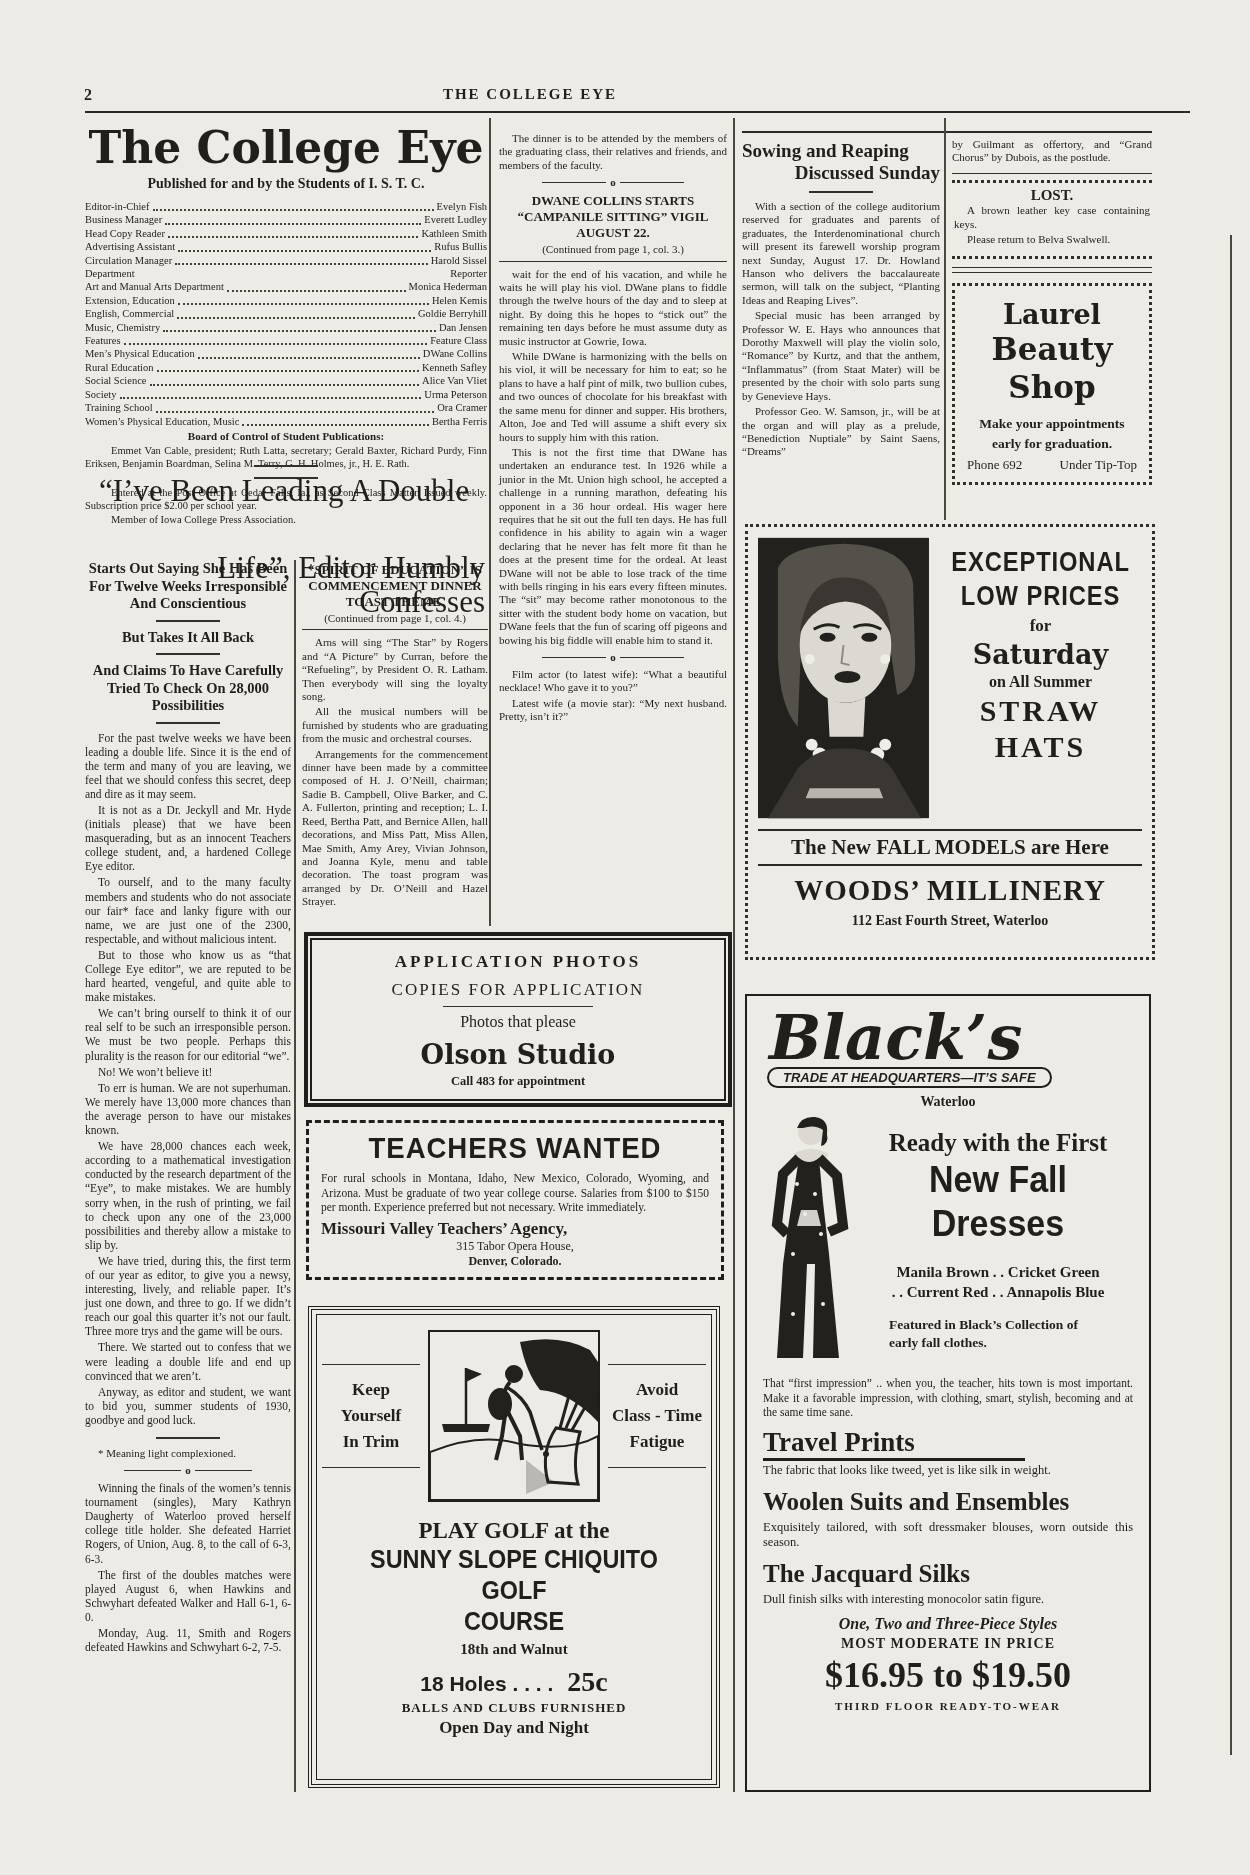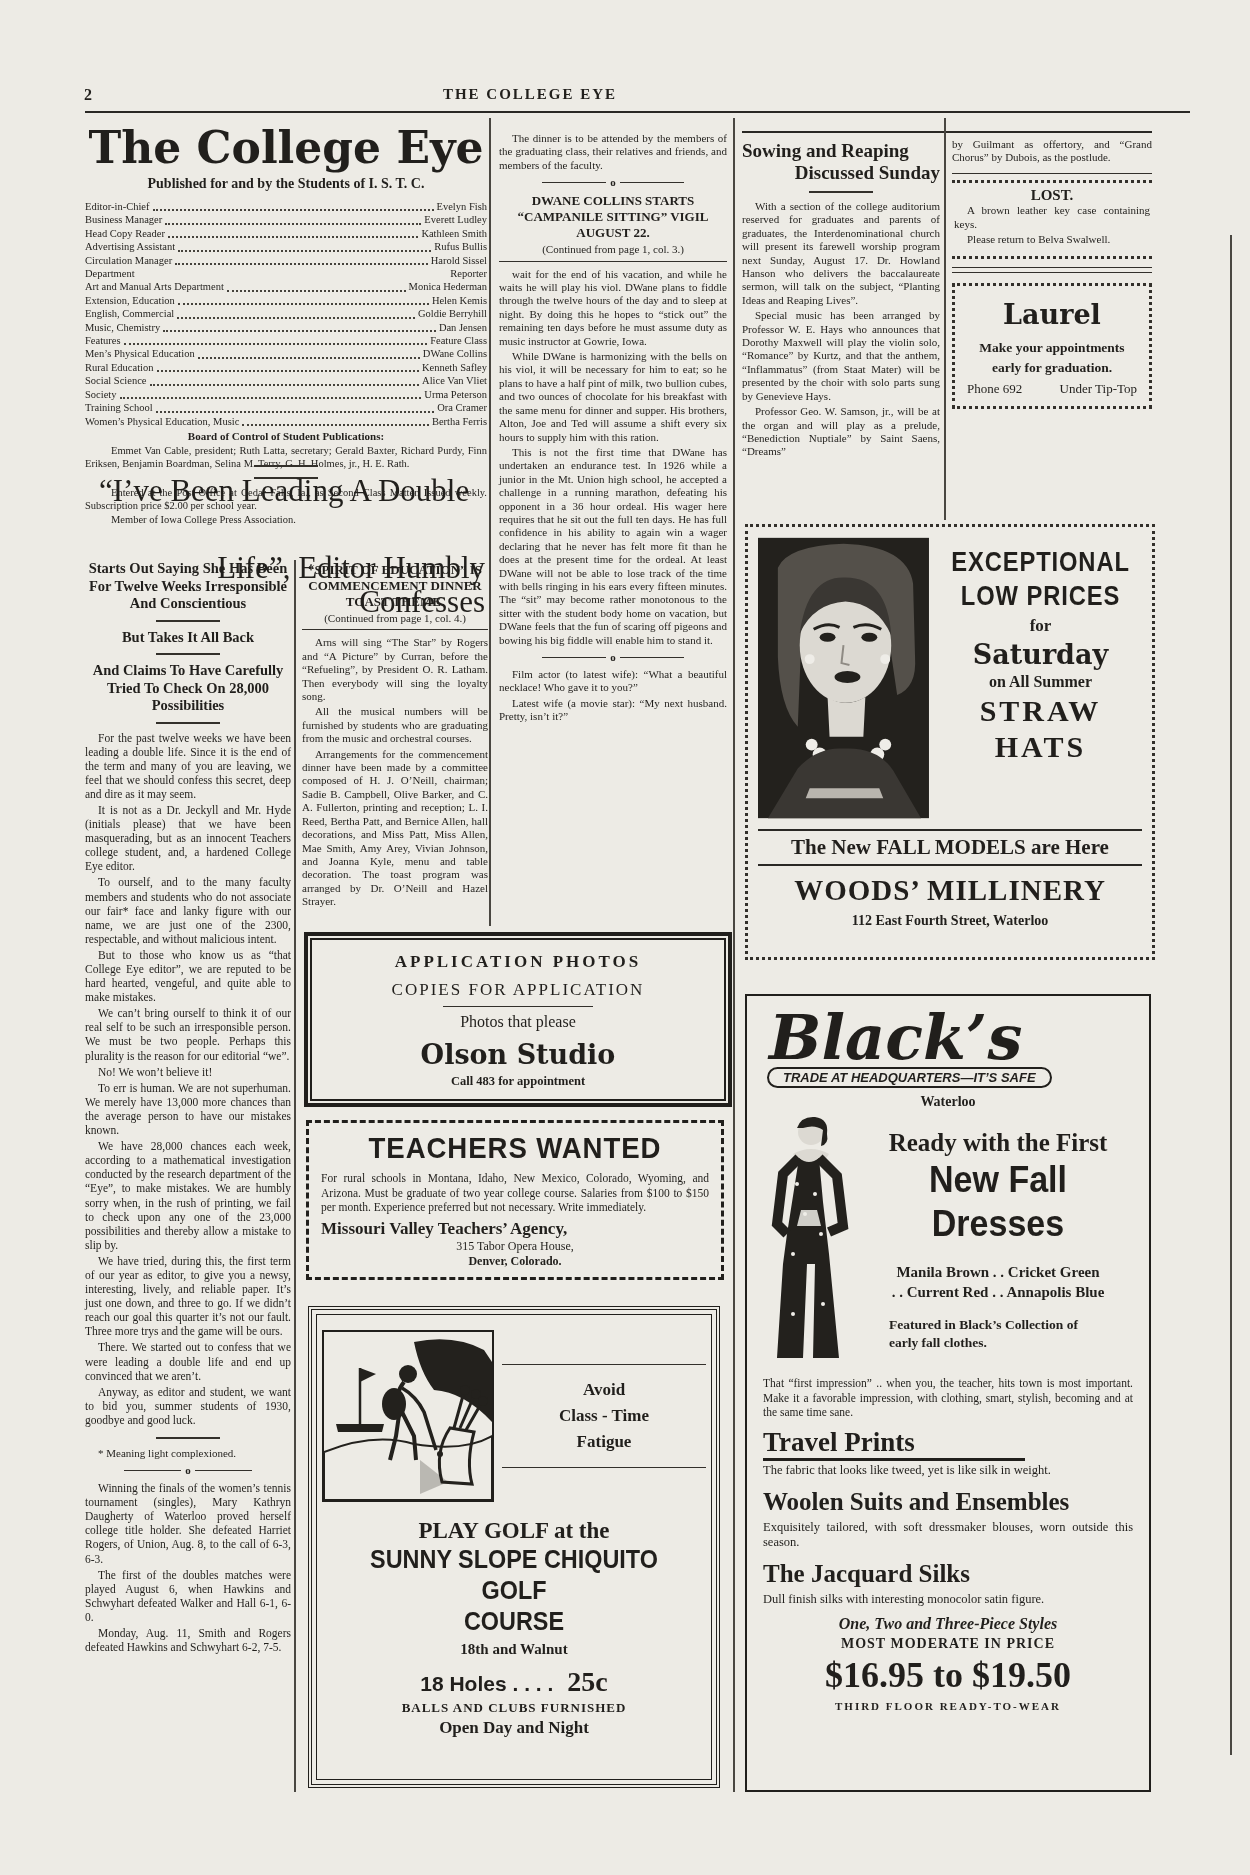--- a/index.html
+++ b/index.html
@@ -316,20 +316,21 @@
     <p style="text-indent:0;">by Guilmant as offertory, and “Grand Chorus” by Dubois, as the postlude.</p>
     <div class="rule-full" style="margin-top:8px;"></div>
     <div class="lost">
       <div class="lost-head">LOST.</div>
       <p>A brown leather key case containing keys.</p>
       <p>Please return to Belva Swalwell.</p>
     </div>
     <div class="dblrule"></div>
     <div class="laurel">
       <div class="laurel-t1">Laurel</div>
+      <div class="laurel-t2">Beauty Shop</div>
       <div class="laurel-l" style="margin-top:8px;">Make your appointments</div>
       <div class="laurel-l">early for graduation.</div>
       <div class="laurel-ph">
         <span>Phone 692</span>
         <span>Under Tip-Top</span>
       </div>
     </div>
   </div>
 
   <div class="abs woods" style="left:745px;top:524px;width:384px;height:410px;">
@@ -433,20 +434,25 @@
   <div class="abs teachers" style="left:306px;top:1120px;width:388px;">
     <div class="tw-head">TEACHERS WANTED</div>
     <p class="tw-body">For rural schools in Montana, Idaho, New Mexico, Colorado, Wyoming, and Arizona. Must be graduate of two year college course. Salaries from $100 to $150 per month. Experience preferred but not necessary. Write immediately.</p>
     <div class="tw-agency">Missouri Valley Teachers’ Agency,</div>
     <div class="tw-a1">315 Tabor Opera House,</div>
     <div class="tw-a2">Denver, Colorado.</div>
   </div>
 
   <div class="abs golf" style="left:308px;top:1306px;width:384px;height:450px;">
     <div class="golf-top">
+      <div class="golf-side">
+        <div>Keep</div>
+        <div>Yourself</div>
+        <div>In Trim</div>
+      </div>
       <svg class="golf-imgbox" viewBox="0 0 168 168">
         <rect x="0" y="0" width="168" height="168" fill="#edebe5"></rect>
         <path d="M90 10 Q130 2 160 18 L168 30 L168 90 Q140 60 110 58 Q96 40 90 10 Z" fill="#23211d"></path>
         <path d="M0 120 Q50 100 90 112 Q140 120 168 104 L168 168 L0 168 Z" fill="none" stroke="#23211d" stroke-width="2"></path>
         <line x1="36" y1="36" x2="36" y2="96" stroke="#23211d" stroke-width="2.5"></line>
         <path d="M36 36 L52 42 L36 50 Z" fill="#23211d"></path>
         <path d="M12 92 L60 92 L58 100 L14 100 Z" fill="#23211d"></path>
         <circle cx="84" cy="42" r="9" fill="#23211d"></circle>
         <path d="M80 50 Q70 62 76 76 L72 104 L66 128 M76 76 L90 104 L92 128" stroke="#23211d" stroke-width="4" fill="none"></path>
         <path d="M78 56 Q92 64 100 80 L112 118" stroke="#23211d" stroke-width="3.5" fill="none"></path>

